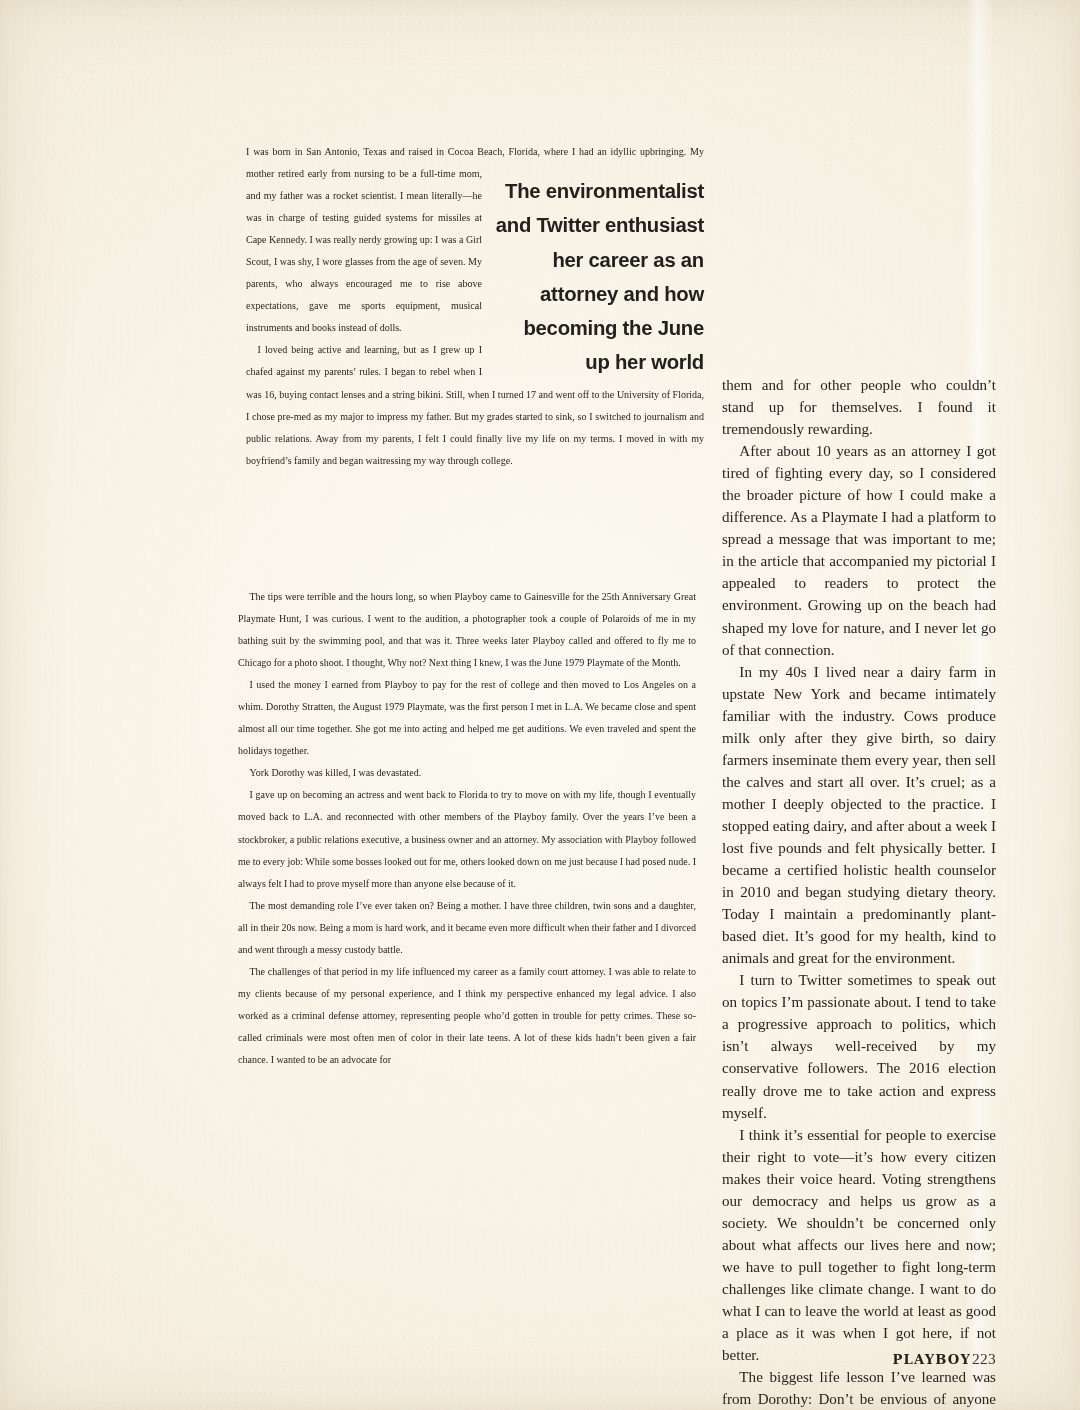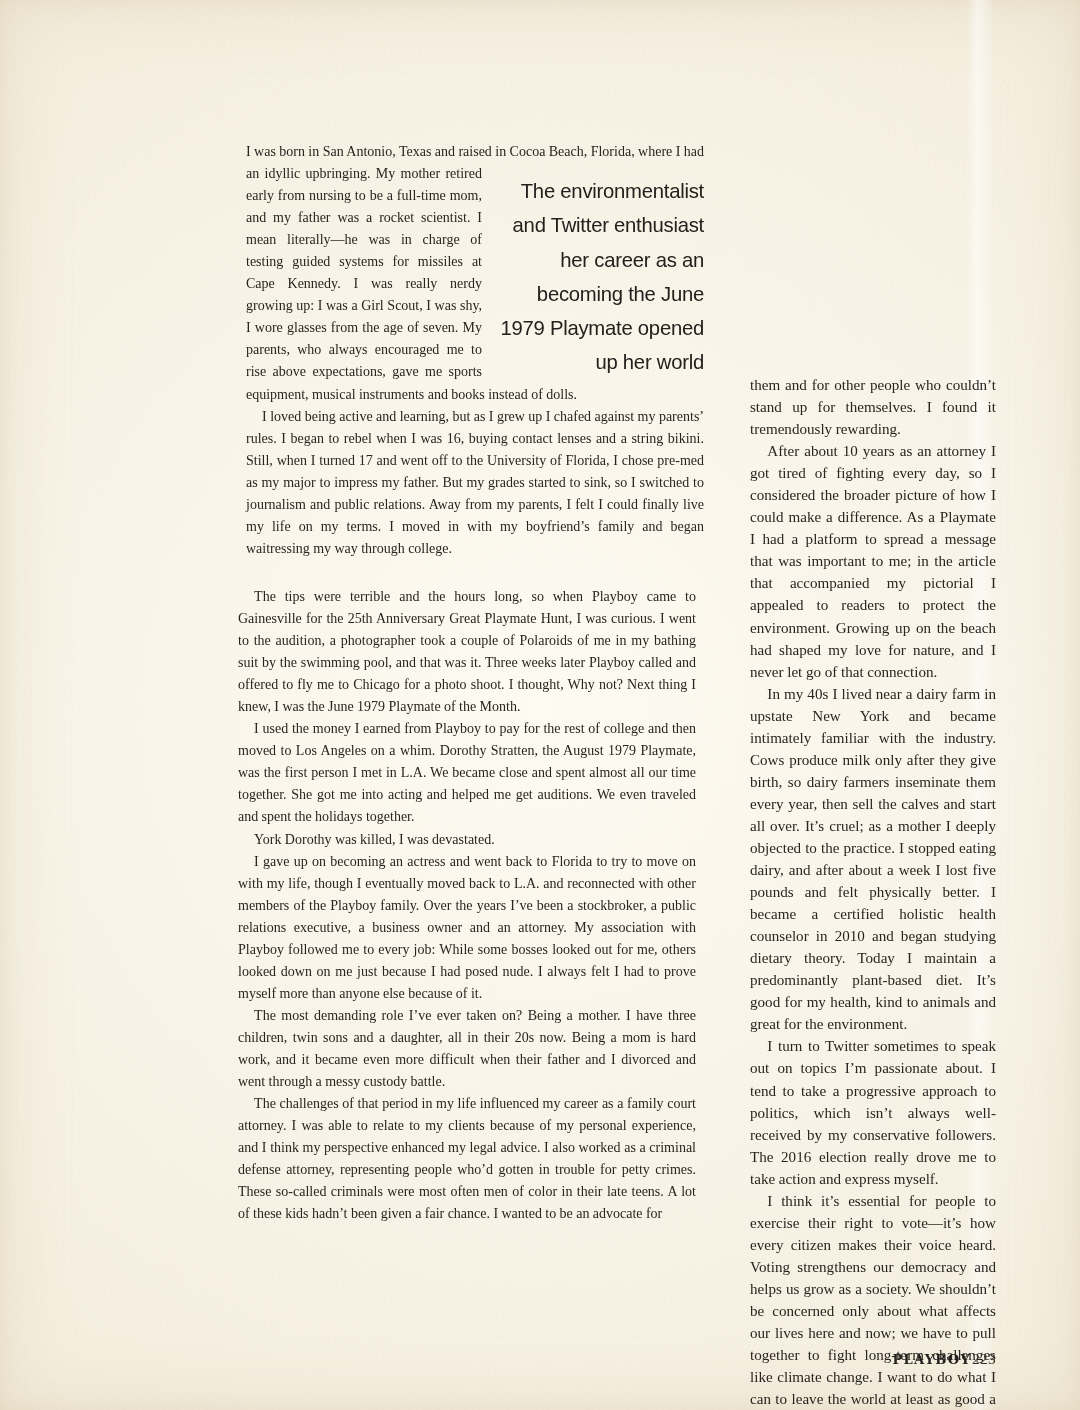--- a/index.html
+++ b/index.html
@@ -77,21 +77,21 @@
   .left-block {
     position: absolute;
     left: 246px;
     top: 141px;
     width: 458px;
   }
 
   .body-text p {
     margin: 0;
     font-family: "Liberation Serif", serif;
-    font-size: 14px;
+    font-size: 10px;
     line-height: 22.05px;
     color: #2a2420;
     text-align: justify;
     text-indent: 1.15em;
     -webkit-hyphens: auto;
     hyphens: auto;
     word-spacing: -0.1px;
   }
   .body-text p.first {
     text-indent: 0;
@@ -99,21 +99,21 @@
 
   
   .deck {
     float: right;
     width: 222px;
     margin: 33px 0 8px 22px;
     shape-outside: content-box;
     font-family: "Liberation Sans", sans-serif;
     font-size: 20.3px;
     line-height: 34.3px;
-    font-weight: 400;
+    font-weight: 700;
     letter-spacing: -0.25px;
     color: #23201d;
     text-align: right;
     text-indent: 0;
   }
   .deck .deck-line {
     display: block;
     white-space: nowrap;
   }
 
@@ -128,21 +128,20 @@
   
   .right-col {
     position: absolute;
     left: 722px;
     top: 374px;
     width: 274px;
   }
   .right-col p {
     font-size: 15.1px;
     line-height: 22.05px;
-    margin-left: 28px;
   }
 
   
   .footer {
     position: absolute;
     left: 722px;
     top: 1350px;
     width: 274px;
     display: flex;
     align-items: baseline;
@@ -172,22 +171,22 @@
 <div class="gutter-smudge"></div>
 
 <div class="page">
 
   <div class="left-block body-text">
 
     <div class="deck">
       <span class="deck-line">The environmentalist</span>
       <span class="deck-line">and Twitter enthusiast</span>
       <span class="deck-line">her career as an</span>
+      <span class="deck-line">attorney and how</span>
       <span class="deck-line">becoming the June</span>
-      <span class="deck-line">1979 Playmate opened</span>
       <span class="deck-line">up her world</span>
     </div>
 
     <p class="first">I was born in San Antonio, Texas and raised in Cocoa Beach, Florida, where I had an idyllic upbringing. My mother retired early from nursing to be a full-time mom, and my father was a rocket scientist. I mean literally—he was in charge of testing guided systems for missiles at Cape Kennedy. I was really nerdy growing up: I was a Girl Scout, I was shy, I wore glasses from the age of seven. My parents, who always encouraged me to rise above expectations, gave me sports equipment, musical instruments and books instead of dolls.</p>
     <p>I loved being active and learning, but as I grew up I chafed against my parents’ rules. I began to rebel when I was 16, buying contact lenses and a string bikini. Still, when I turned 17 and went off to the University of Florida, I chose pre-med as my major to impress my father. But my grades started to sink, so I switched to journalism and public relations. Away from my parents, I felt I could finally live my life on my terms. I moved in with my boyfriend’s family and began waitressing my way through college.</p>
   </div>
 
   <div class="wide-block body-text">
     <p>The tips were terrible and the hours long, so when Playboy came to Gainesville for the 25th Anniversary Great Playmate Hunt, I was curious. I went to the audition, a photographer took a couple of Polaroids of me in my bathing suit by the swimming pool, and that was it. Three weeks later Playboy called and offered to fly me to Chicago for a photo shoot. I thought, Why not? Next thing I knew, I was the June 1979 Playmate of the Month.</p>
     <p>I used the money I earned from Playboy to pay for the rest of college and then moved to Los Angeles on a whim. Dorothy Stratten, the August 1979 Playmate, was the first person I met in L.A. We became close and spent almost all our time together. She got me into acting and helped me get auditions. We even traveled and spent the holidays together.</p>

